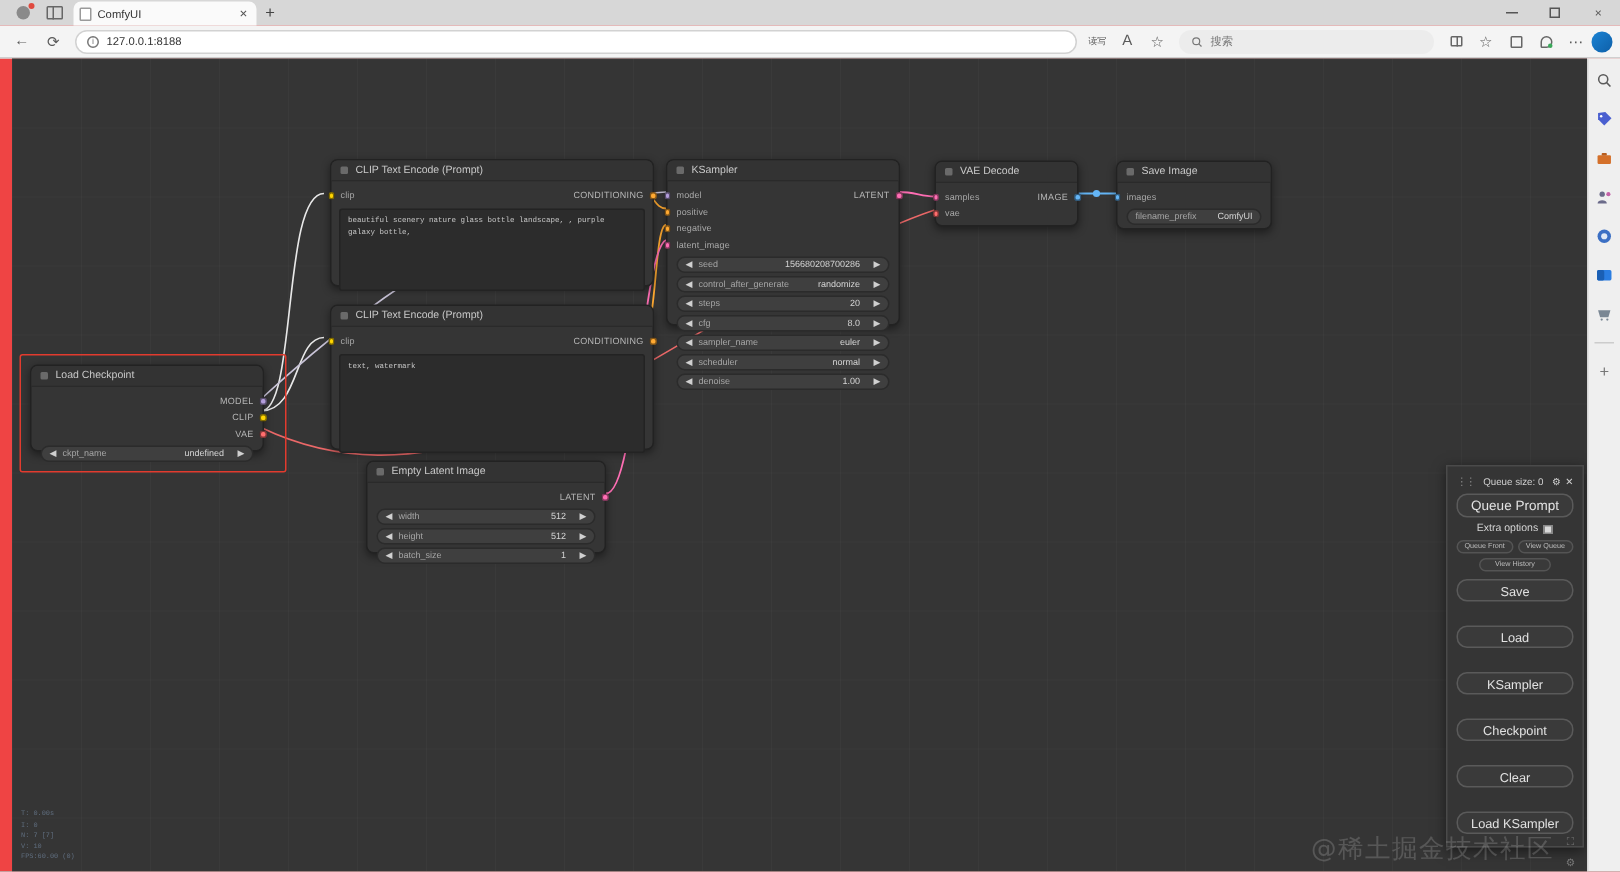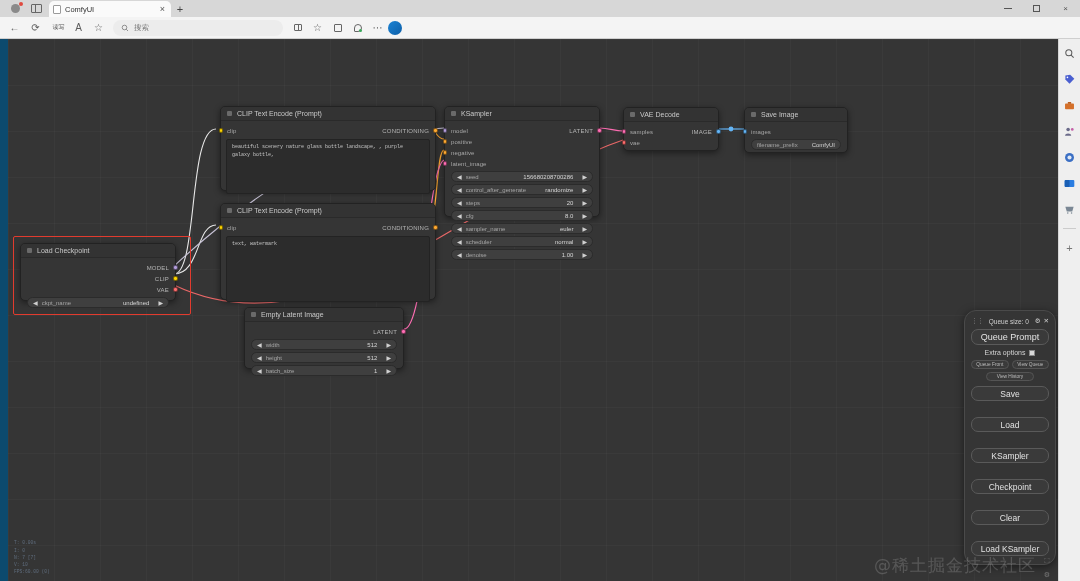--- a/index.html
+++ b/index.html
@@ -4,21 +4,21 @@
 <style>
   * { box-sizing: border-box; margin: 0; padding: 0; }
   html, body {
     width: 1080px; height: 581px;
     overflow: hidden;
     font-family: "Liberation Sans", sans-serif;
     background: #e8e8e8;
   }
 
   
-  .browser { width: 1080px; height: 581px; position: relative; background: #0c4a6e; }
+  .browser { width: 1080px; height: 581px; position: relative; background: #ef4444; }
 
   .titlebar {
     height: 17px; background: #d7d7d7;
     display: flex; align-items: flex-end; position: relative;
     padding-left: 4px;
   }
   .profile-chip {
     width: 22px; height: 15px; display: flex; align-items: center;
     justify-content: center; position: relative; margin-bottom: 1px;
   }
@@ -165,21 +165,21 @@
   }
 
   .sel-outline {
     position: absolute; border: 1.5px solid #e23b2e; border-radius: 2px;
     pointer-events: none;
   }
 
   
   .comfy-menu {
     position: absolute; width: 92px; background: #353535;
-    border: 1px solid #4a4a4a; border-radius: 12px;
+    border: 1px solid #4a4a4a; border-radius: 0;
     padding: 5px 6px 8px; color: #ddd;
     box-shadow: 0 2px 8px rgba(0,0,0,0.5);
   }
   .menu-head {
     display: flex; align-items: center; gap: 3px; font-size: 6.5px;
     color: #cfcfcf; height: 10px; margin-bottom: 3px;
   }
   .drag-handle { letter-spacing: -1px; color: #8a8a8a; font-size: 7px; }
   .menu-head-title { flex: 1; text-align: center; }
   .btn {
@@ -243,20 +243,24 @@
       <div class="wc">
           <div class="wc-box"></div>
         </div>
       <div class="wc">×</div>
     </div>
   </div>
 
   <div class="toolbar">
     <div class="tb-ico">←</div>
     <div class="tb-ico">⟳</div>
+    <div class="addrbar">
+      <span class="info-ico">i</span>
+      <span>127.0.0.1:8188</span>
+    </div>
     <div class="tb-right">
       <div class="tb-ico" style="font-size:6px">读写</div>
       <div class="tb-ico">A</div>
       <div class="tb-ico">☆</div>
       <div class="searchbox">
         <svg width="8" height="8" viewBox="0 0 16 16">
           <circle cx="7" cy="7" r="4.6" fill="none" stroke="#777" stroke-width="1.6"></circle>
           <line x1="10.4" y1="10.4" x2="14" y2="14" stroke="#777" stroke-width="1.6"></line>
         </svg>
         <span>搜索</span>

